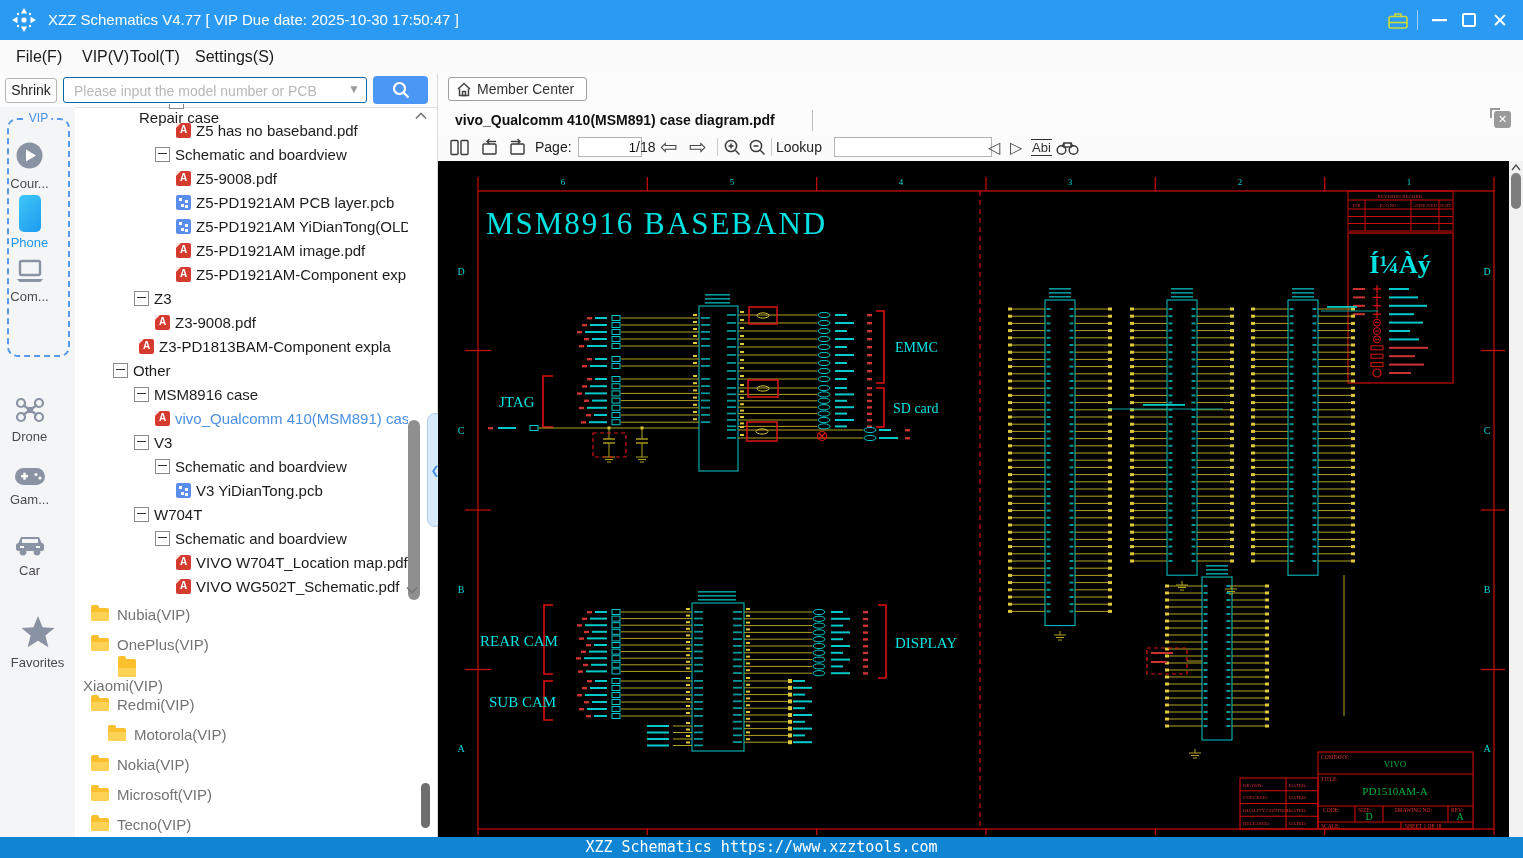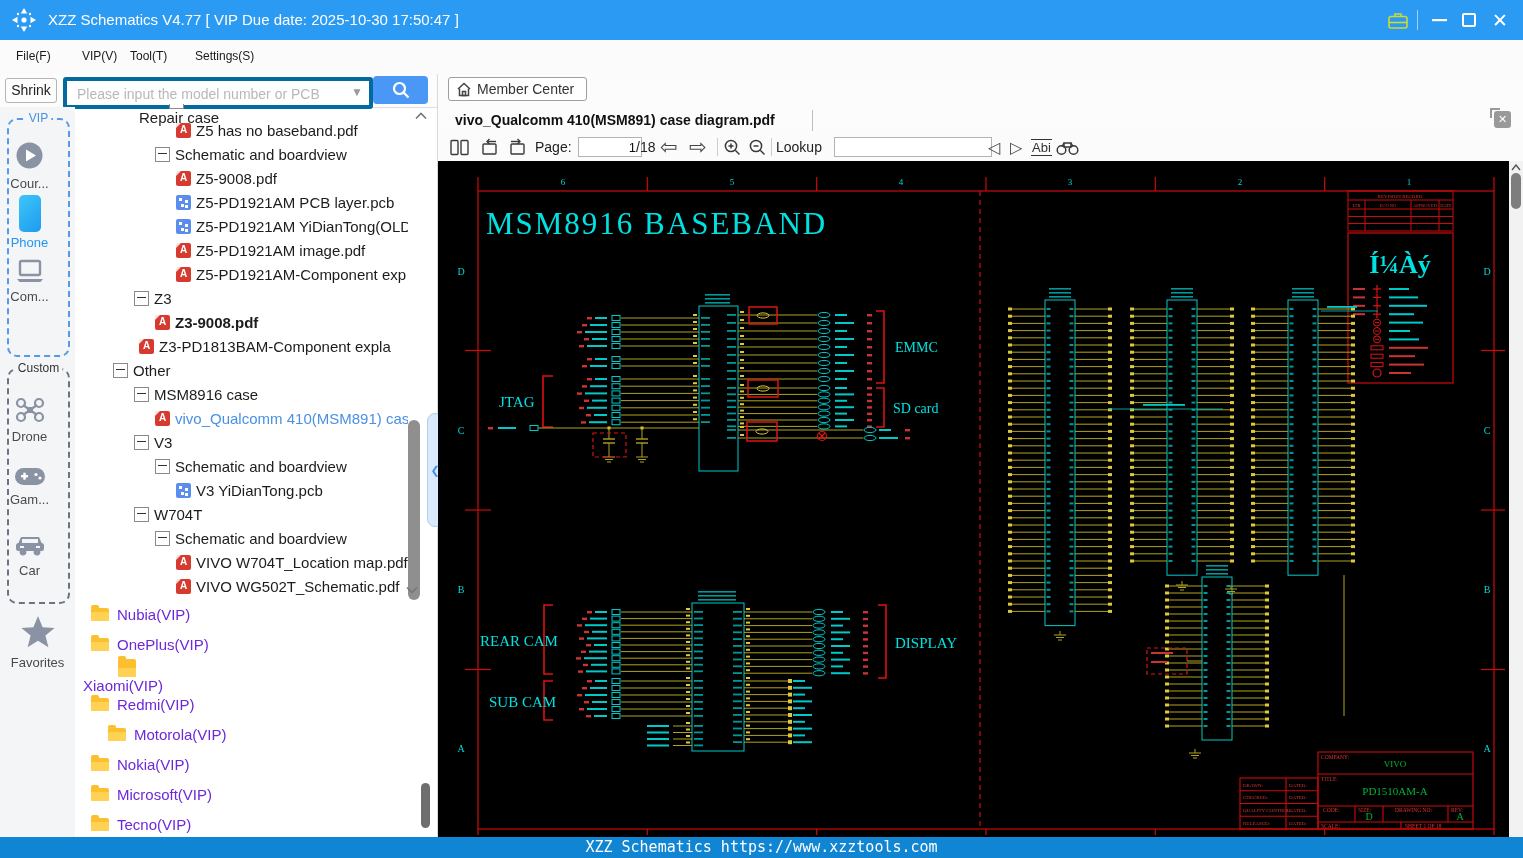--- a/index.html
+++ b/index.html
@@ -5,26 +5,26 @@
   html,body{margin:0;padding:0;background:#ddd;}
   #app{position:relative;width:1523px;height:858px;background:#fff;overflow:hidden;
        font-family:"Liberation Sans",sans-serif;-webkit-font-smoothing:antialiased;}
   .abs{position:absolute;}
   
   #titlebar{left:0;top:0;width:1523px;height:40px;background:#2b9af3;color:#fff;}
   #app-title{left:48px;top:0;height:40px;line-height:40px;font-size:15px;}
   .winbtn{top:0;height:40px;display:flex;align-items:center;justify-content:center;color:#fff;}
   
   #menubar{left:0;top:40px;width:1523px;height:34px;background:#fbfbfb;border-bottom:1px solid #e6e6e6;}
-  .menu-item{top:0;height:33px;line-height:33px;font-size:12px;color:#1a1a1a;padding:0 6px;}
+  .menu-item{top:0;height:33px;line-height:33px;font-size:16px;color:#1a1a1a;padding:0 6px;}
   
   #toolrow{left:0;top:74px;width:1523px;height:33px;background:#fcfcfc;border-bottom:1px solid #dedede;padding-left:25px;}
   #shrink-btn{left:5px;top:4px;width:50px;height:23px;border:1px solid #b5b5b5;border-radius:3px;
       background:#fdfdfd;font-size:14px;color:#222;text-align:center;line-height:23px;}
-  #model-search{left:63px;top:3px;width:302px;height:24px;border:4px solid #0369a1;border-radius:3px;background:#fff;}
+  #model-search{left:63px;top:3px;width:302px;height:24px;border:1px solid #0369a1;border-radius:3px;background:#fff;}
   #model-search input{position:absolute;left:8px;top:1px;width:270px;height:22px;border:none;outline:none;
       font-size:14px;color:#333;font-family:"Liberation Sans",sans-serif;background:transparent;}
   #model-search input::placeholder{color:#b8b8b8;}
   #search-chevron{right:6px;top:4px;color:#9a9a9a;font-size:12px;}
   #search-btn{left:373px;top:2px;width:55px;height:28px;background:#4a97f5;border-radius:4px;
       display:flex;align-items:center;justify-content:center;}
   #member-btn{left:448px;top:3px;width:139px;height:24px;border:1px solid #9f9f9f;border-radius:3px;background:#fff;
       display:flex;align-items:center;font-size:14px;color:#333;padding-left:7px;box-sizing:border-box;}
   
   #sidebar{left:0;top:107px;width:75px;height:730px;background:#f4f5f7;}
@@ -42,21 +42,21 @@
   .t-minus::after{content:"";position:absolute;left:2px;right:2px;top:5px;height:1px;background:#333;}
   .t-pdf{width:15px;height:15px;background:#d63b2f;border-radius:2px;position:relative;flex:0 0 15px;}
   .t-pdf::before{content:"";position:absolute;left:0;top:0;border-top:5px solid rgba(255,255,255,.85);
       border-right:5px solid transparent;}
   .t-pdf::after{content:"A";position:absolute;left:0;right:0;top:1px;text-align:center;color:#fff;
       font-size:10px;font-weight:bold;}
   .t-pcb{width:15px;height:15px;background:#5b8def;border-radius:2px;position:relative;flex:0 0 15px;}
   .t-pcb::after{content:"";position:absolute;left:3px;top:3px;width:3px;height:3px;background:#fff;
       box-shadow:6px 2px 0 #fff,2px 6px 0 #fff,6px 7px 0 #fff;}
   #folder-rows{left:75px;top:599px;width:333px;height:240px;overflow:hidden;}
-  .frow{position:absolute;height:30px;display:flex;align-items:center;font-size:15px;color:#6d28d9;}
+  .frow{position:absolute;height:30px;display:flex;align-items:center;font-size:15px;color:#737373;}
   .t-folder{width:18px;height:13px;background:#fcbf2e;border-radius:1px 2px 2px 2px;position:relative;flex:0 0 18px;margin-left:16px;}
   .t-folder::before{content:"";position:absolute;top:-3px;left:0;width:8px;height:3px;background:#fcbf2e;border-radius:2px 2px 0 0;}
   .t-folder::after{content:"";position:absolute;left:0;right:0;bottom:0;height:9px;background:#ffd155;border-radius:1px;}
   .frow .lab{margin-left:8px;}
   
   .sb-thumb{background:#8f8f8f;border-radius:6px;}
   .sb-chev{color:#666;font-size:11px;line-height:11px;}
   #panel-divider{left:437px;top:74px;width:1px;height:763px;background:#d9d9d9;}
   #collapse-handle{left:427px;top:413px;width:14px;height:112px;background:#d8eafc;border:1px solid #aecdef;
       border-radius:8px;display:flex;align-items:center;justify-content:center;color:#4a90e2;font-size:11px;}
@@ -171,23 +171,20 @@
       <div style="width:22px;height:37px;margin:0 auto;border-radius:5px;background:linear-gradient(135deg,#3ec7f7,#1d9bf0)"></div>
       <div class="side-label" style="color:#2196f3">Phone</div>
     </div>
     <div class="side-item" style="top:152px">
       <svg width="32" height="24" viewBox="0 0 32 24">
         <rect x="6" y="2" width="20" height="14" rx="1.5" fill="none" stroke="#8a93a3" stroke-width="2.4"></rect>
         <path d="M3 20 h26 l-2.5 3 h-21 z" fill="#8a93a3"></path>
       </svg>
       <div class="side-label">Com...</div>
     </div>
-    <div class="side-group" style="top:261px;height:232px;border:2px dashed #6b7280;">
-      <div class="grp-label" style="color:#333">Custom</div>
-    </div>
     <div class="side-item" style="top:290px">
       <svg width="30" height="26" viewBox="0 0 30 26" fill="none" stroke="#8a93a3" stroke-width="2.2">
         <circle cx="6" cy="6" r="4"></circle>
           <circle cx="24" cy="6" r="4"></circle>
           <circle cx="6" cy="20" r="4"></circle>
           <circle cx="24" cy="20" r="4"></circle>
         <line x1="8" y1="8" x2="22" y2="18"></line>
           <line x1="22" y1="8" x2="8" y2="18"></line>
         <rect x="12" y="10" width="6" height="6" fill="#8a93a3" stroke="none"></rect>
       </svg>
@@ -253,21 +250,21 @@
         <span class="lab">Z5-PD1921AM image.pdf</span>
       </div>
       <div class="trow" style="top: 158px; left: 101px;">
         <span class="t-pdf"></span>
         <span class="lab">Z5-PD1921AM-Component exp</span>
       </div>
       <div class="trow" style="top: 182px; left: 59px;">
         <span class="t-minus"></span>
         <span class="lab">Z3</span>
       </div>
-      <div class="trow" style="top: 206px; left: 80px; font-weight: bold;">
+      <div class="trow" style="top: 206px; left: 80px;">
         <span class="t-pdf"></span>
         <span class="lab">Z3-9008.pdf</span>
       </div>
       <div class="trow" style="top: 230px; left: 64px;">
         <span class="t-pdf"></span>
         <span class="lab">Z3-PD1813BAM-Component expla</span>
       </div>
       <div class="trow" style="top: 254px; left: 38px;">
         <span class="t-minus"></span>
         <span class="lab">Other</span>

